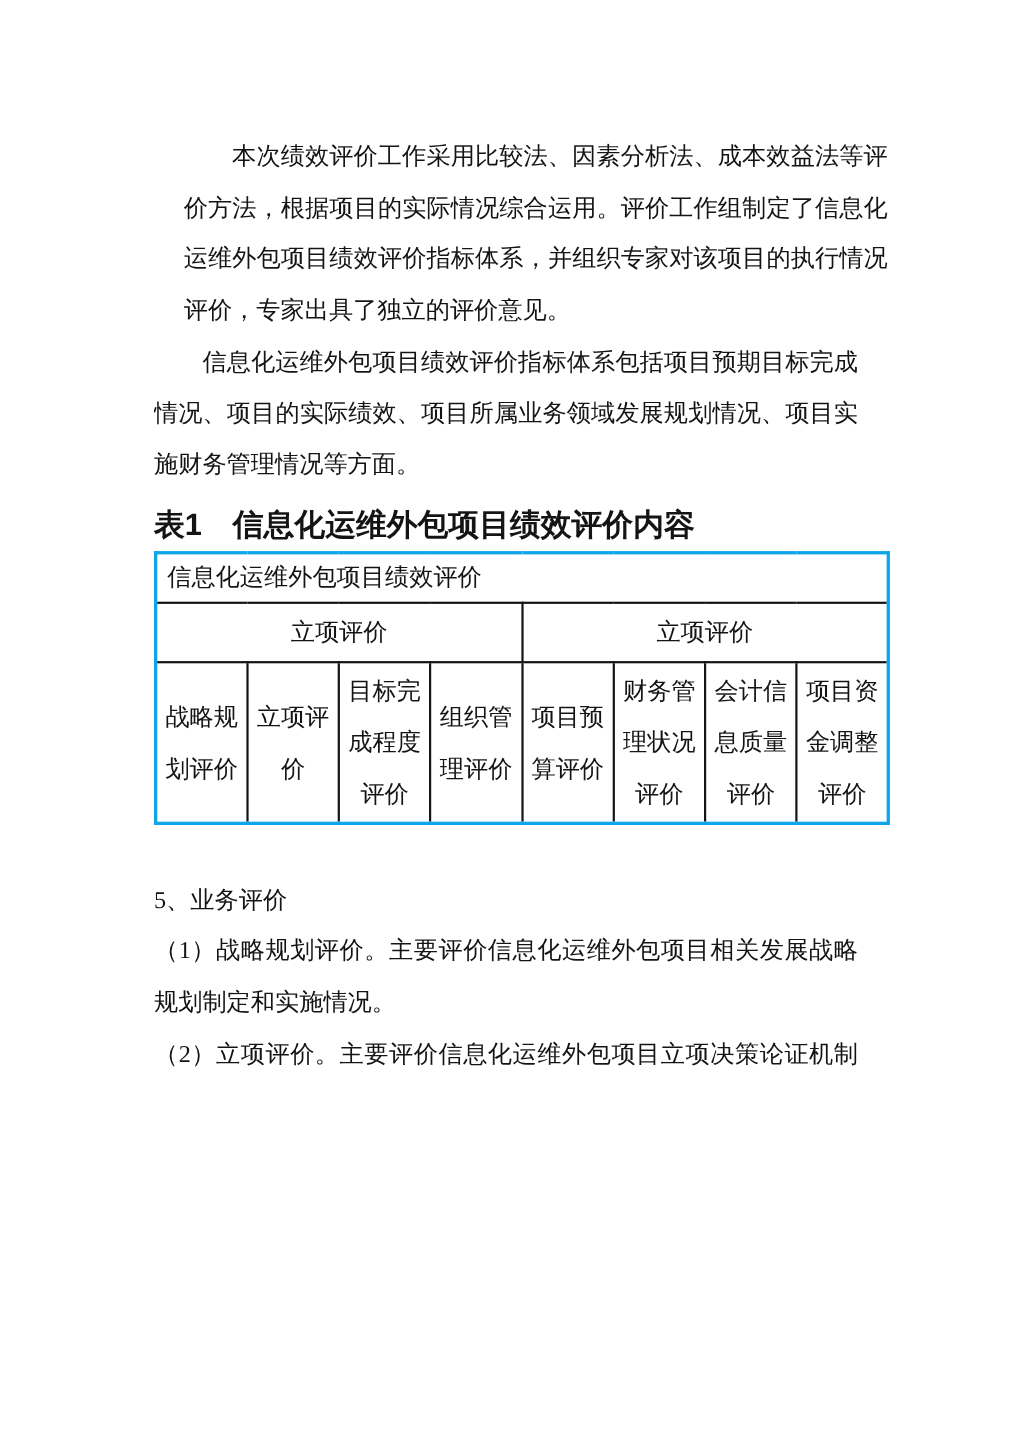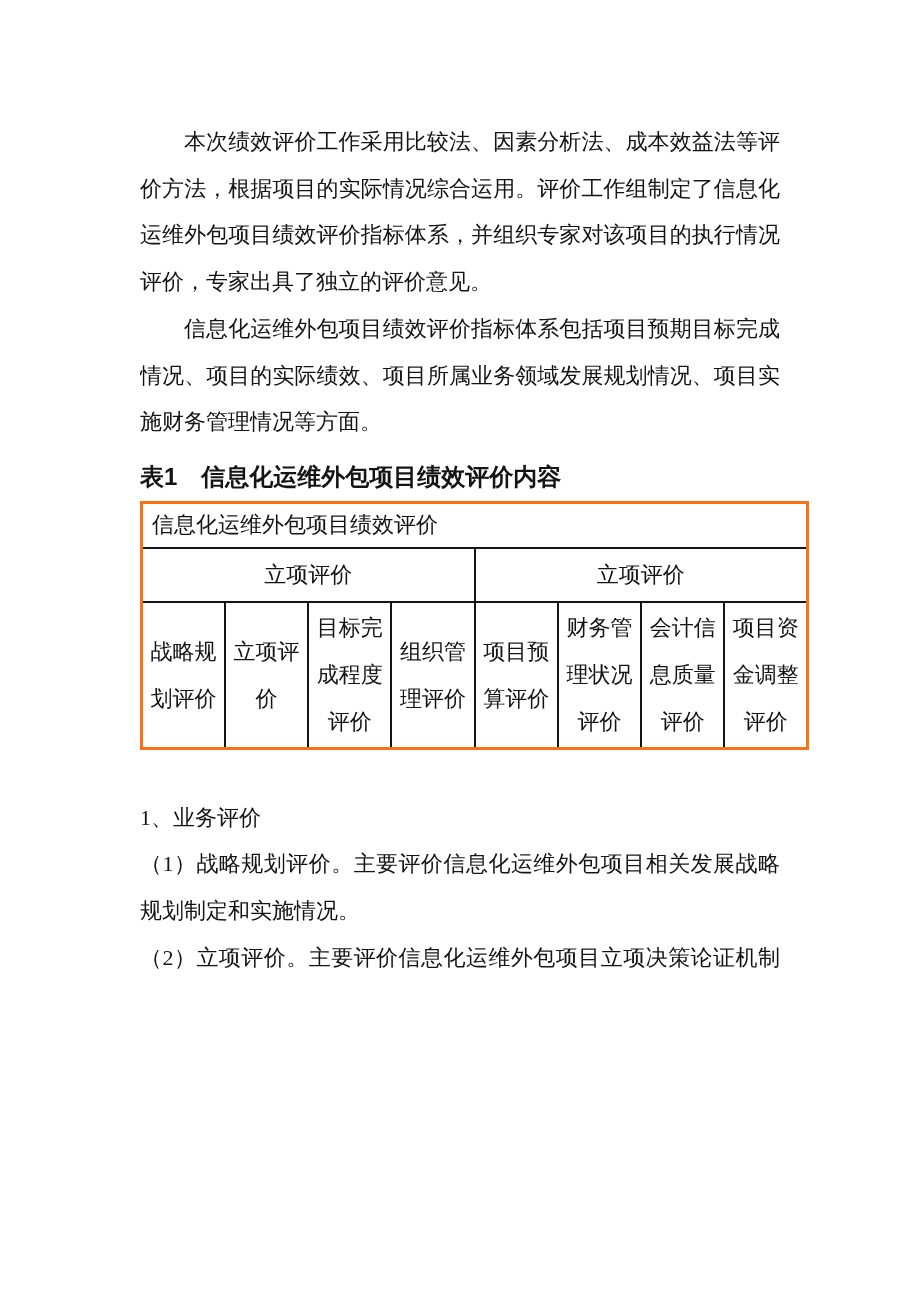--- a/index.html
+++ b/index.html
@@ -19,38 +19,38 @@
   }
   .para {
     width: 640px;
     font-size: 22px;
     line-height: 46.7px;
     text-align: justify;
     word-break: break-all;
     text-indent: 44px;
     overflow: hidden;
   }
-  .lines-4 { height: 186.8px; }
+  .lines-4 { height: 186.8px; margin-left: 27px; }
   .lines-3 { height: 140.1px; }
   .lines-2 { height: 93.4px; }
   .lines-1 { height: 46.7px; }
   .table-caption {
     margin-top: 8px;
     height: 46.7px;
     line-height: 46.7px;
-    font-size: 24px;
+    font-size: 28px;
     font-weight: bold;
     font-family: "Liberation Sans", "DejaVu Sans", sans-serif;
     white-space: pre;
   }
   table.eval-table {
     border-collapse: collapse;
     table-layout: fixed;
     width: 669px;
-    border: 3px solid #f97316;
+    border: 3px solid #0ea5e9;
     background: #ffffff;
   }
   table.eval-table td {
     border: 2px solid #141414;
     font-size: 22px;
     vertical-align: middle;
     text-align: center;
     padding: 0;
   }
   tr.row-title td {
@@ -121,19 +121,19 @@
 息质量
 评价</td>
         <td>项目资
 金调整
 评价</td>
       </tr>
     </tbody>
       </table>
 
     <div class="after-table">
-      <div class="sec-heading">1、业务评价</div>
+      <div class="sec-heading">5、业务评价</div>
       <p class="sec-para lines-2">（1）战略规划评价。主要评价信息化运维外包项目相关发展战略规划制定和实施情况。</p>
       <p class="sec-para lines-1">（2）立项评价。主要评价信息化运维外包项目立项决策论证机制和</p>
     </div>
 
   </div>
 </div>
 
 </body></html>

